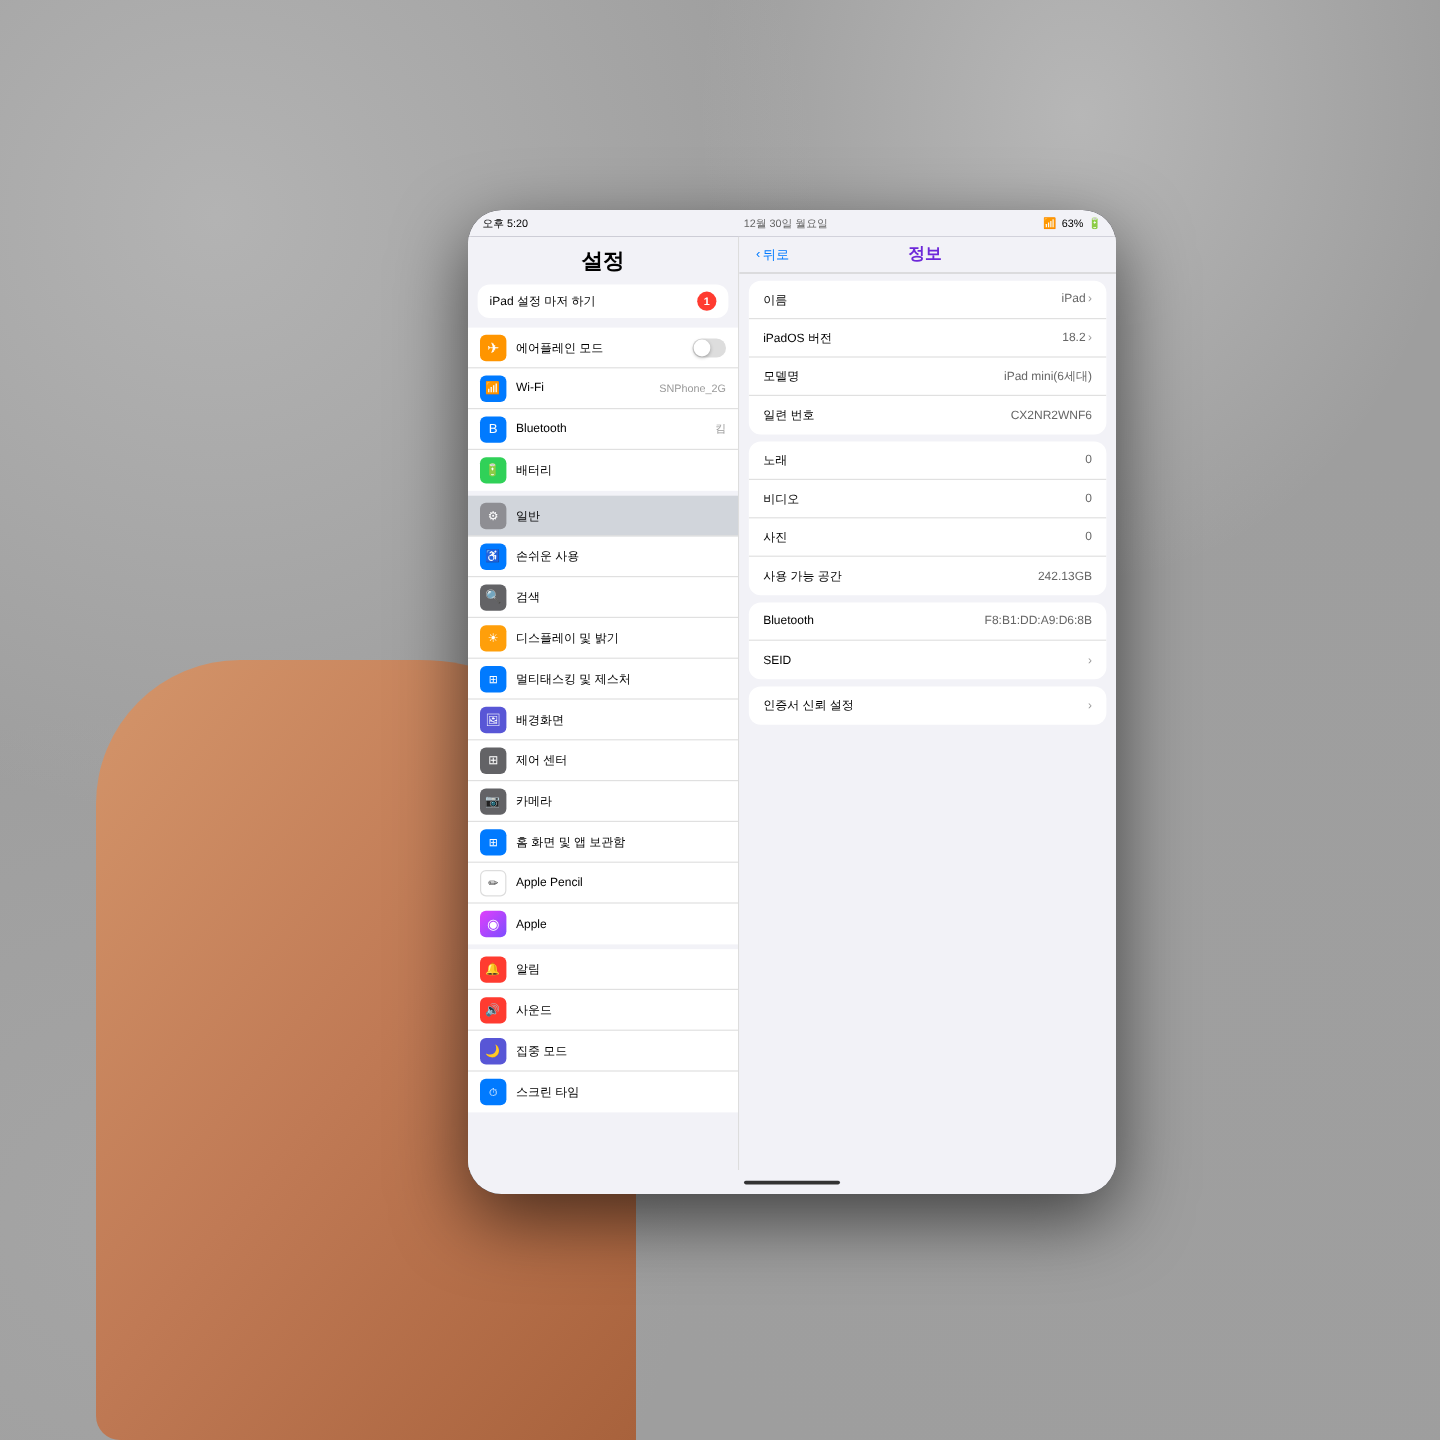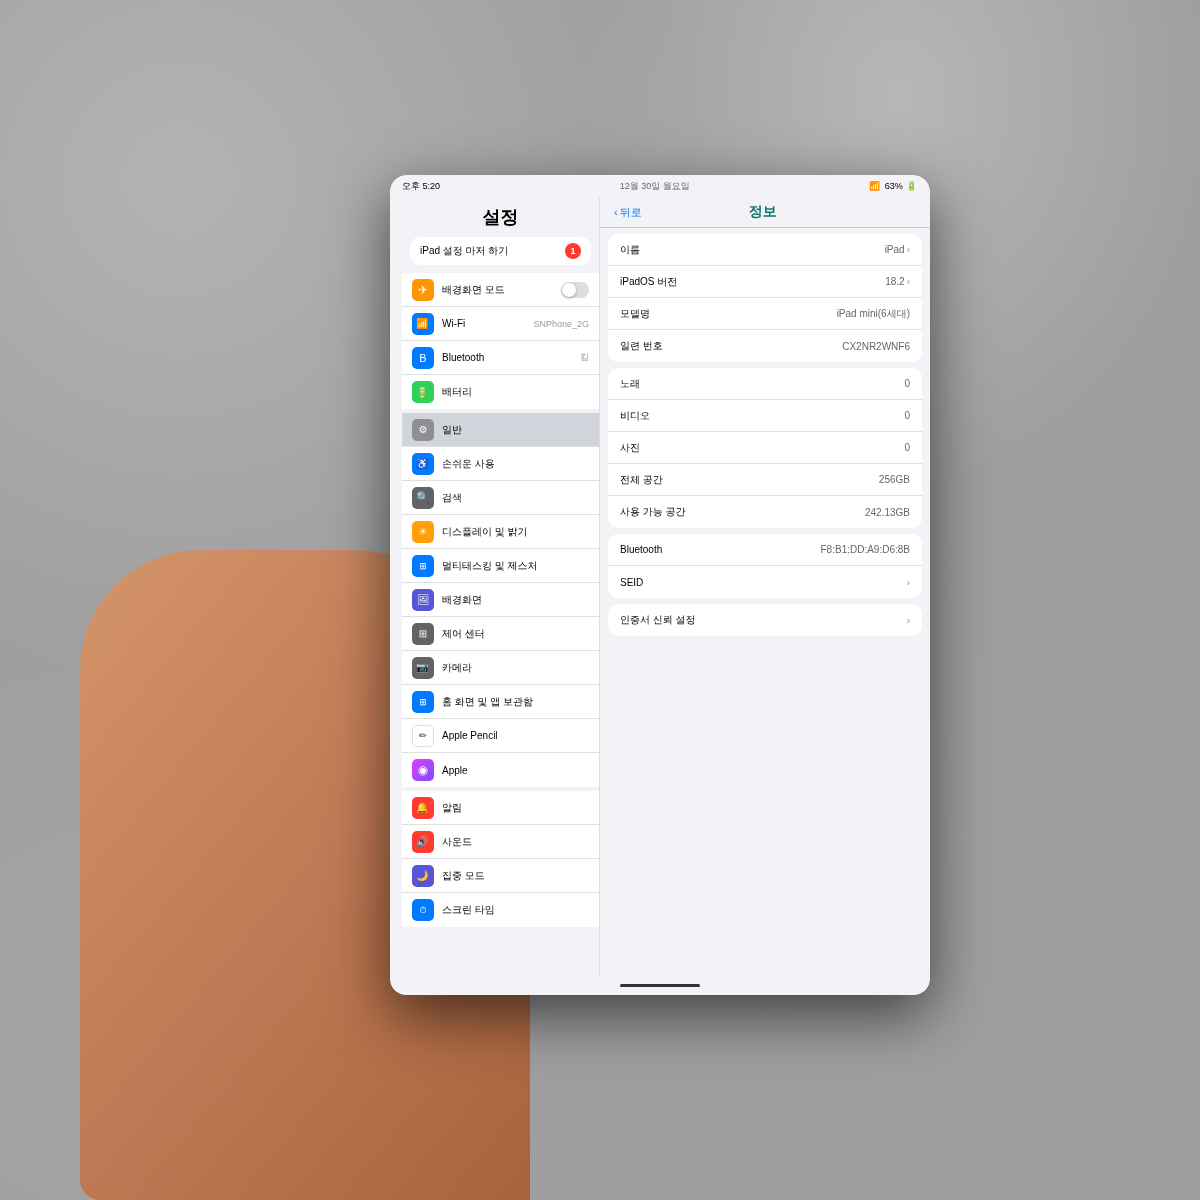--- a/index.html
+++ b/index.html
@@ -27,21 +27,21 @@
         #9a9a9a;
     }
 
     
     .ipad-device {
       position: relative;
       z-index: 2;
       width: 540px;
       height: 820px;
       background: #1a1a2e;
-      border-radius: 16px;
+      border-radius: 28px;
       box-shadow: 0 20px 60px rgba(0,0,0,0.6), inset 0 0 0 2px #444;
       display: flex;
       flex-direction: column;
       overflow: hidden;
       margin-left: 120px;
       margin-top: -30px;
     }
 
     
     .status-bar {
@@ -70,27 +70,26 @@
     
     .screen {
       flex: 1;
       display: flex;
       background: #f2f2f7;
       overflow: hidden;
     }
 
     
     .sidebar {
-      width: 210px;
+      width: 226px;
       background: #f2f2f7;
       border-right: 1px solid #ddd;
       display: flex;
       flex-direction: column;
       overflow: hidden;
-      padding-left: 12px;
     }
 
     .sidebar-header {
       padding: 8px 12px 4px;
       font-size: 18px;
       font-weight: 700;
       color: #000;
       text-align: center;
     }
 
@@ -212,21 +211,21 @@
       font-size: 11px;
       display: flex;
       align-items: center;
       gap: 2px;
       cursor: pointer;
     }
 
     .panel-title {
       font-size: 14px;
       font-weight: 600;
-      color: #0f766e;
+      color: #6d28d9;
       flex: 1;
       text-align: center;
       margin-right: 40px;
     }
 
     .info-section {
       background: #fff;
       margin: 6px 8px;
       border-radius: 10px;
       overflow: hidden;
@@ -333,21 +332,21 @@
       <div class="setup-banner">
         <span>iPad 설정 마저 하기</span>
         <div class="setup-badge">1</div>
       </div>
 
       <div class="settings-list">
 
         <div class="settings-group">
           <div class="settings-item">
             <div class="item-icon icon-airplane">✈</div>
-            <span class="item-label">배경화면 모드</span>
+            <span class="item-label">에어플레인 모드</span>
             <div class="toggle-off"></div>
           </div>
           <div class="settings-item">
             <div class="item-icon icon-wifi" style="font-size:10px;">📶</div>
             <span class="item-label">Wi-Fi</span>
             <span class="item-value">SNPhone_2G</span>
           </div>
           <div class="settings-item">
             <div class="item-icon icon-bluetooth" style="font-size:11px;">B</div>
             <span class="item-label">Bluetooth</span>
@@ -480,26 +479,20 @@
             <span>0</span>
           </div>
         </div>
         <div class="info-row">
           <span class="info-label">사진</span>
           <div class="info-value">
             <span>0</span>
           </div>
         </div>
         <div class="info-row">
-          <span class="info-label">전체 공간</span>
-          <div class="info-value">
-            <span>256GB</span>
-          </div>
-        </div>
-        <div class="info-row">
           <span class="info-label">사용 가능 공간</span>
           <div class="info-value">
             <span>242.13GB</span>
           </div>
         </div>
       </div>
 
       <div class="info-section">
         <div class="info-row">
           <span class="info-label">Bluetooth</span>

